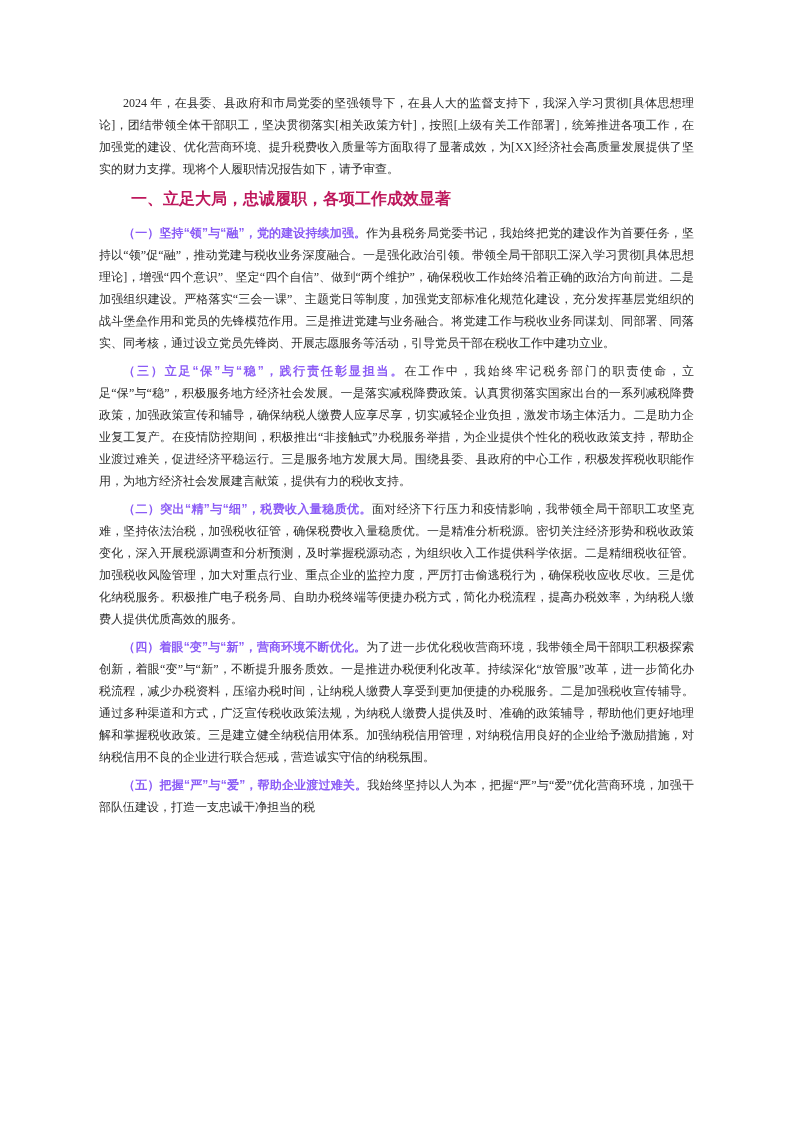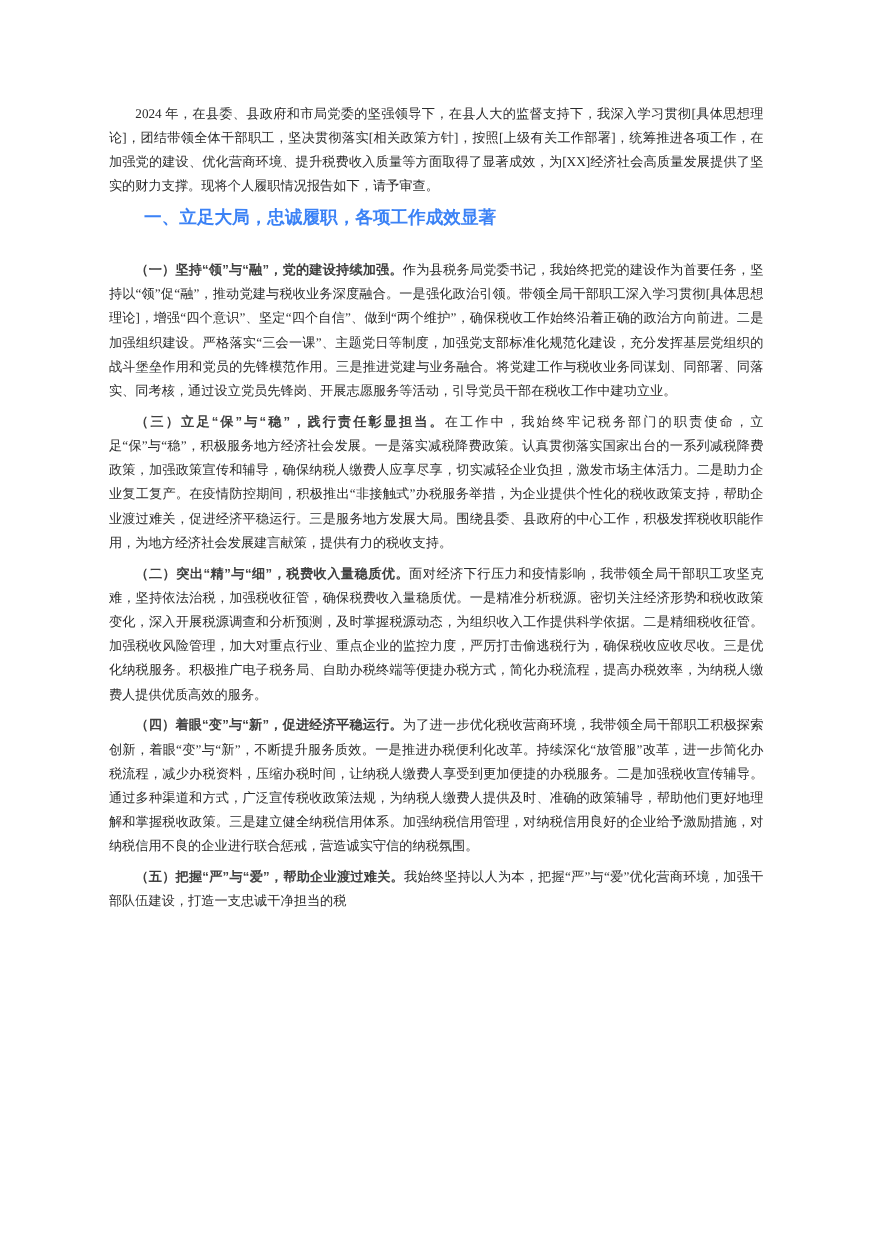--- a/index.html
+++ b/index.html
@@ -21,32 +21,32 @@
     }
     .para {
       margin: 0 0 6px 0;
       font-size: 12px;
       line-height: 22px;
       text-align: justify;
       text-justify: inter-ideograph;
       text-indent: 2em;
     }
     .section-heading {
-      margin: 8px 0 24px 0;
+      margin: 8px 0 12px 0;
       font-size: 16px;
       line-height: 22px;
       text-indent: 2em;
       font-family: "Liberation Sans", "DejaVu Sans", sans-serif;
       font-weight: 700;
-      color: #3b82f6;
+      color: #be185d;
     }
     .lead {
       font-family: "Liberation Sans", "DejaVu Sans", sans-serif;
       font-weight: 700;
-      color: #404040;
+      color: #8b5cf6;
     }
   </style>
 </head>
 <body>
 
 <div class="page">
 
   <p class="para">
     <span>2024 年，在县委、县政府和市局党委的坚强领导下，在县人大的监督支持下，我深入学习贯彻[具体思想理论]，团结带领全体干部职工，坚决贯彻落实[相关政策方针]，按照[上级有关工作部署]，统筹推进各项工作，在加强党的建设、优化营商环境、提升税费收入质量等方面取得了显著成效，为[XX]经济社会高质量发展提供了坚实的财力支撑。现将个人履职情况报告如下，请予审查。</span>
   </p>
@@ -61,20 +61,20 @@
 
   <p class="para">
     <strong class="lead">（三）立足“保”与“稳”，践行责任彰显担当。</strong><span>在工作中，我始终牢记税务部门的职责使命，立足“保”与“稳”，积极服务地方经济社会发展。一是落实减税降费政策。认真贯彻落实国家出台的一系列减税降费政策，加强政策宣传和辅导，确保纳税人缴费人应享尽享，切实减轻企业负担，激发市场主体活力。二是助力企业复工复产。在疫情防控期间，积极推出“非接触式”办税服务举措，为企业提供个性化的税收政策支持，帮助企业渡过难关，促进经济平稳运行。三是服务地方发展大局。围绕县委、县政府的中心工作，积极发挥税收职能作用，为地方经济社会发展建言献策，提供有力的税收支持。</span>
   </p>
 
   <p class="para">
     <strong class="lead">（二）突出“精”与“细”，税费收入量稳质优。</strong><span>面对经济下行压力和疫情影响，我带领全局干部职工攻坚克难，坚持依法治税，加强税收征管，确保税费收入量稳质优。一是精准分析税源。密切关注经济形势和税收政策变化，深入开展税源调查和分析预测，及时掌握税源动态，为组织收入工作提供科学依据。二是精细税收征管。加强税收风险管理，加大对重点行业、重点企业的监控力度，严厉打击偷逃税行为，确保税收应收尽收。三是优化纳税服务。积极推广电子税务局、自助办税终端等便捷办税方式，简化办税流程，提高办税效率，为纳税人缴费人提供优质高效的服务。</span>
   </p>
 
   <p class="para">
-    <strong class="lead">（四）着眼“变”与“新”，促进经济平稳运行。</strong><span>为了进一步优化税收营商环境，我带领全局干部职工积极探索创新，着眼“变”与“新”，不断提升服务质效。一是推进办税便利化改革。持续深化“放管服”改革，进一步简化办税流程，减少办税资料，压缩办税时间，让纳税人缴费人享受到更加便捷的办税服务。二是加强税收宣传辅导。通过多种渠道和方式，广泛宣传税收政策法规，为纳税人缴费人提供及时、准确的政策辅导，帮助他们更好地理解和掌握税收政策。三是建立健全纳税信用体系。加强纳税信用管理，对纳税信用良好的企业给予激励措施，对纳税信用不良的企业进行联合惩戒，营造诚实守信的纳税氛围。</span>
+    <strong class="lead">（四）着眼“变”与“新”，营商环境不断优化。</strong><span>为了进一步优化税收营商环境，我带领全局干部职工积极探索创新，着眼“变”与“新”，不断提升服务质效。一是推进办税便利化改革。持续深化“放管服”改革，进一步简化办税流程，减少办税资料，压缩办税时间，让纳税人缴费人享受到更加便捷的办税服务。二是加强税收宣传辅导。通过多种渠道和方式，广泛宣传税收政策法规，为纳税人缴费人提供及时、准确的政策辅导，帮助他们更好地理解和掌握税收政策。三是建立健全纳税信用体系。加强纳税信用管理，对纳税信用良好的企业给予激励措施，对纳税信用不良的企业进行联合惩戒，营造诚实守信的纳税氛围。</span>
   </p>
 
   <p class="para">
     <strong class="lead">（五）把握“严”与“爱”，帮助企业渡过难关。</strong><span>我始终坚持以人为本，把握“严”与“爱”优化营商环境，加强干部队伍建设，打造一支忠诚干净担当的税</span>
   </p>
 
 </div>
 
 </body></html>

